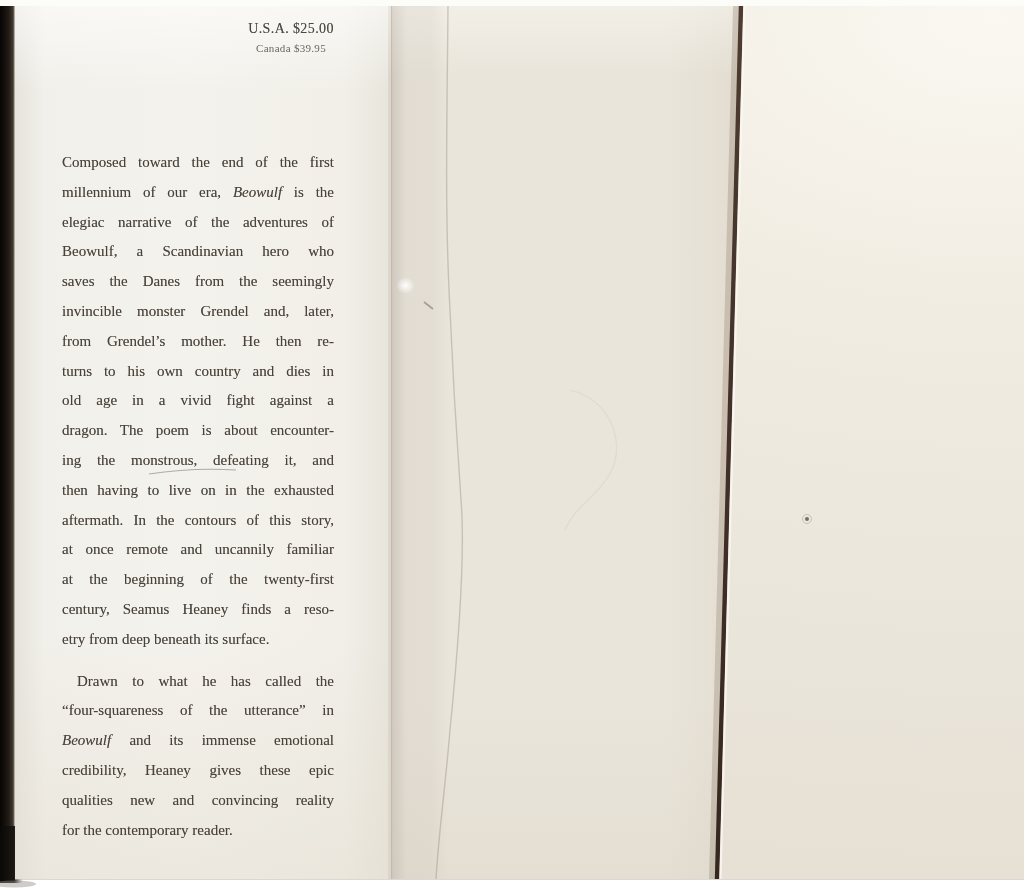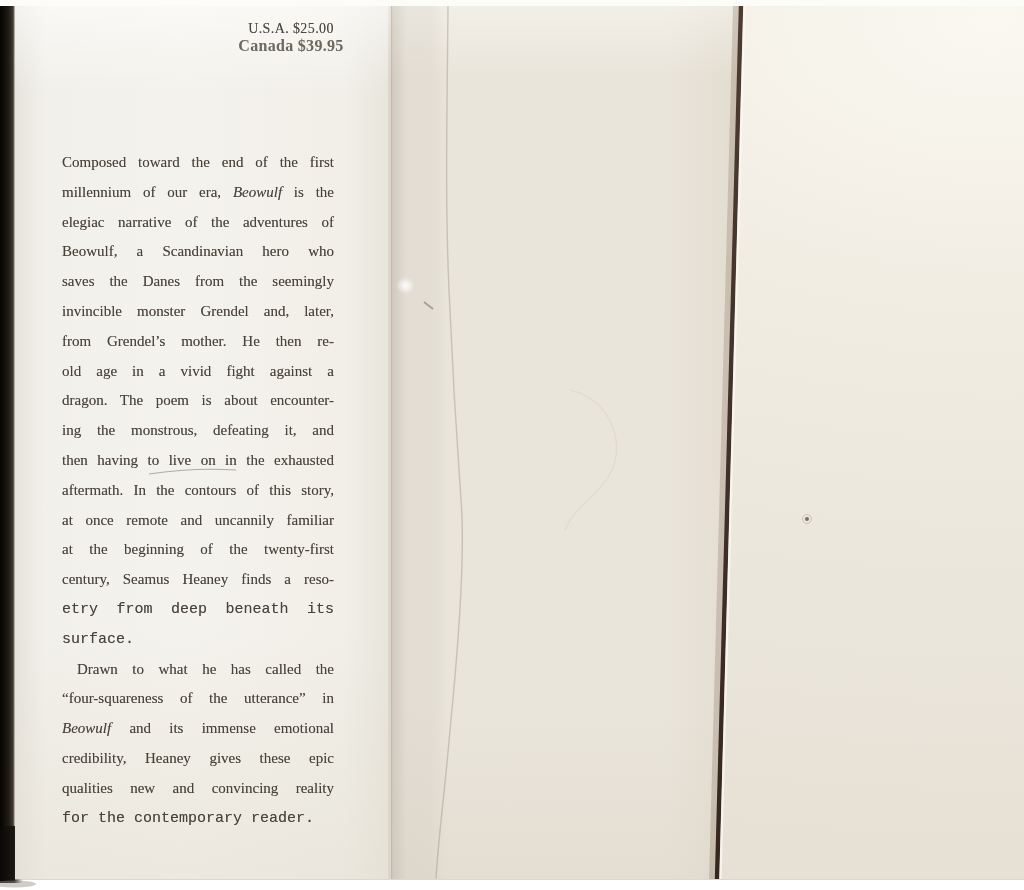--- a/index.html
+++ b/index.html
@@ -66,34 +66,33 @@
   .price-block {
     position: absolute; left: 206px; top: 21px; width: 170px;
     text-align: center; color: #4f4941;
   }
   .price-usa {
     font-size: 14px; letter-spacing: 0.4px;
     color: #4e4840;
     text-shadow: 0 0 0.5px rgba(78,72,64,0.55);
   }
   .price-canada {
-    font-size: 16px; letter-spacing: 0.3px;
+    font-size: 11px; margin-top: 5px; letter-spacing: 0.3px;
     color: #6d675e;
-    font-weight: bold;
   }
   
   .flap-text {
     position: absolute; left: 62px; top: 148px; width: 272px;
     font-size: 15px; line-height: 29.8px;
     color: var(--ink, #49423a);
     text-shadow: 0 0 0.6px rgba(73,66,58,0.45);
   }
   .flap-text .line { text-align: justify; text-align-last: justify; }
-  .flap-text .line.last { text-align-last: left; font-family: Liberation Mono, monospace; }
-  .flap-text .line.indent { text-indent: 15px; }
+  .flap-text .line.last { text-align-last: left; }
+  .flap-text .line.indent { text-indent: 15px; margin-top: 12px; }
   .flap-text i { font-style: italic; }
   
   .marks { position: absolute; left: 0; top: 0; pointer-events: none; }
 </style>
 </head>
 <body>
 
 <div class="scan">
 
   <div class="spine-band"></div>
@@ -113,20 +112,21 @@
   </div>
 
   <div class="flap-text">
       <div class="line">Composed toward the end of the first</div>
       <div class="line">millennium of our era, <i>Beowulf</i> is the</div>
       <div class="line">elegiac narrative of the adventures of</div>
       <div class="line">Beowulf, a Scandinavian hero who</div>
       <div class="line">saves the Danes from the seemingly</div>
       <div class="line">invincible monster Grendel and, later,</div>
       <div class="line">from Grendel’s mother. He then re-</div>
+      <div class="line">turns to his own country and dies in</div>
       <div class="line">old age in a vivid fight against a</div>
       <div class="line">dragon. The poem is about encounter-</div>
       <div class="line">ing the monstrous, defeating it, and</div>
       <div class="line">then having to live on in the exhausted</div>
       <div class="line">aftermath. In the contours of this story,</div>
       <div class="line">at once remote and uncannily familiar</div>
       <div class="line">at the beginning of the twenty-first</div>
       <div class="line">century, Seamus Heaney finds a reso-</div>
       <div class="line last">etry from deep beneath its surface.</div>
       <div class="line indent">Drawn to what he has called the</div>

